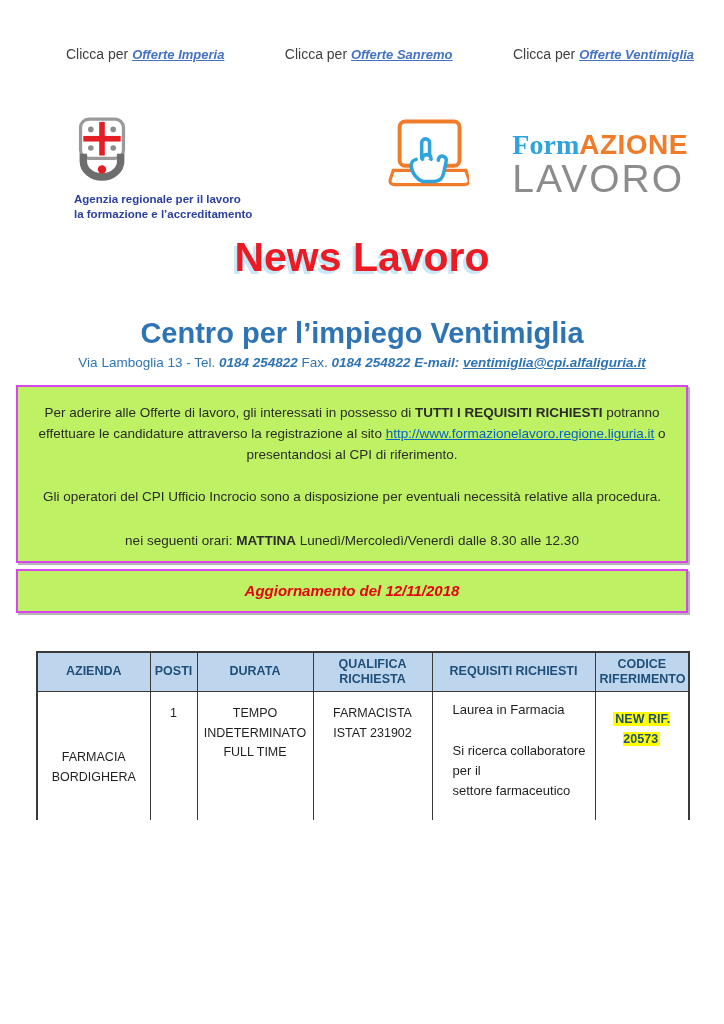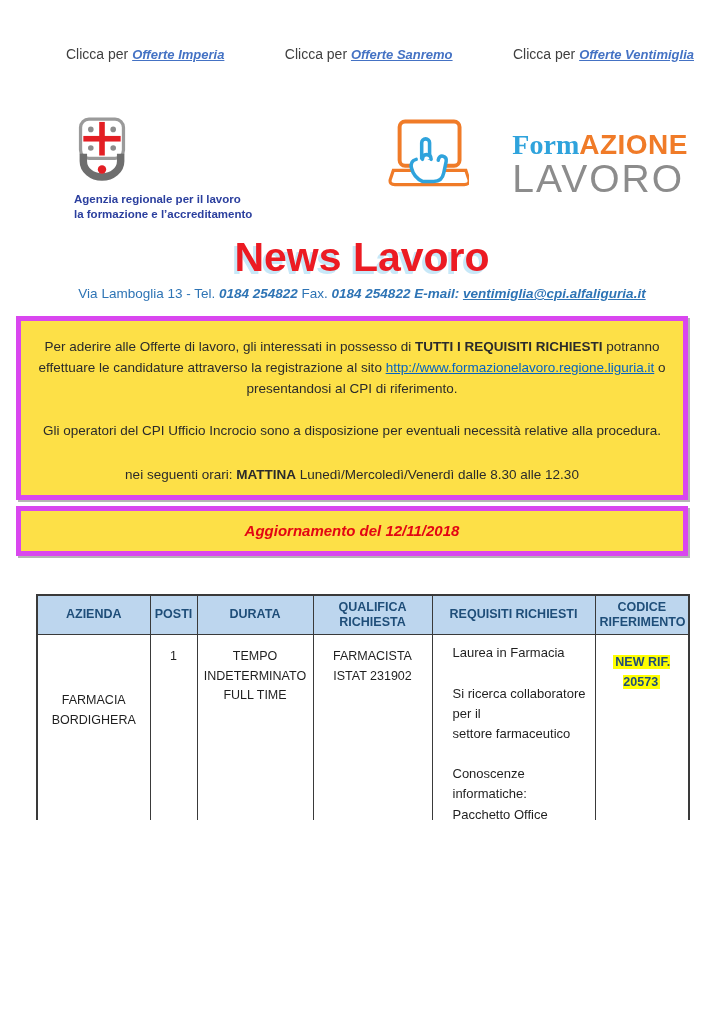--- a/index.html
+++ b/index.html
@@ -26,21 +26,21 @@
   .fl-lavoro { font-size: 39px; color: #8c8c8c; letter-spacing: 2px; line-height: 1.05; font-weight: 400; }
 
   
   .news-title { text-align: center; margin-top: 12px; font-size: 41px; font-weight: 700; color: #ec1b23; text-shadow: -3px 3px 0 #c7e8f8; }
   .centro-title { text-align: center; margin-top: 36px; font-size: 29px; font-weight: 700; color: #2e74b5; }
   .address-line { text-align: center; margin-top: 5px; font-size: 13.5px; color: #2e74b5; }
   .address-line .b { font-weight: 700; font-style: italic; }
   .address-line .lnk { font-weight: 700; text-decoration: underline; cursor: pointer; }
 
   
-  .info-box { margin: 15px 36px 0 16px; border: 5px solid #d946ef; box-shadow: 2px 2px 0 #b5b5b5; background: #fde047; }
+  .info-box { margin: 15px 36px 0 16px; border: 2px solid #d946ef; box-shadow: 2px 2px 0 #b5b5b5; background: #bef264; }
   .box-main { padding: 15px 12px 10px 12px; text-align: center; font-size: 13.5px; line-height: 21px; color: #2b2b2b; }
   .box-main p + p { margin-top: 21px; }
   .box-main p.gap-lg { margin-top: 23px; }
   .box-main .b { font-weight: 700; }
   .box-main .lnk { color: #0563c1; text-decoration: underline; cursor: pointer; }
   .box-update { margin-top: 6px; padding: 11px 12px; text-align: center; }
   .update-text { color: #e30613; font-weight: 700; font-style: italic; font-size: 15px; }
 
   
   .offers-table { margin: 38px 36px 0 36px; width: 652px; border-collapse: collapse; table-layout: fixed; border: 2px solid #3a3a3a; }
@@ -113,20 +113,21 @@
         <div class="fl-line1">
           <span class="fl-form">Form</span><span class="fl-azione">AZIONE</span>
         </div>
         <div class="fl-lavoro">LAVORO</div>
       </span>
     </div>
   </div>
 
   <div class="news-title">News Lavoro</div>
 
+  <div class="centro-title">Centro per l’impiego Ventimiglia</div>
   <div class="address-line"><span>Via Lamboglia 13 - Tel. </span><span class="b">0184 254822</span><span> Fax. </span><span class="b">0184 254822</span><span class="b">  E-mail: </span><a class="b lnk">ventimiglia@cpi.alfaliguria.it</a></div>
 
   <div class="info-box box-main">
     <p><span>Per aderire alle Offerte di lavoro, gli interessati in possesso di </span><span class="b">TUTTI I REQUISITI RICHIESTI</span><span> potranno effettuare le candidature attraverso la registrazione al sito </span><a class="lnk">http://www.formazionelavoro.regione.liguria.it</a><span>  o presentandosi al CPI di riferimento.</span></p>
     <p><span>Gli operatori del CPI Ufficio Incrocio sono a disposizione per eventuali necessità relative alla procedura.</span></p>
     <p class="gap-lg"><span>nei seguenti orari: </span><span class="b">MATTINA</span><span> Lunedì/Mercoledì/Venerdì dalle 8.30 alle 12.30</span></p>
   </div>
 
   <div class="info-box box-update">
     <span class="update-text">Aggiornamento del 12/11/2018</span>

